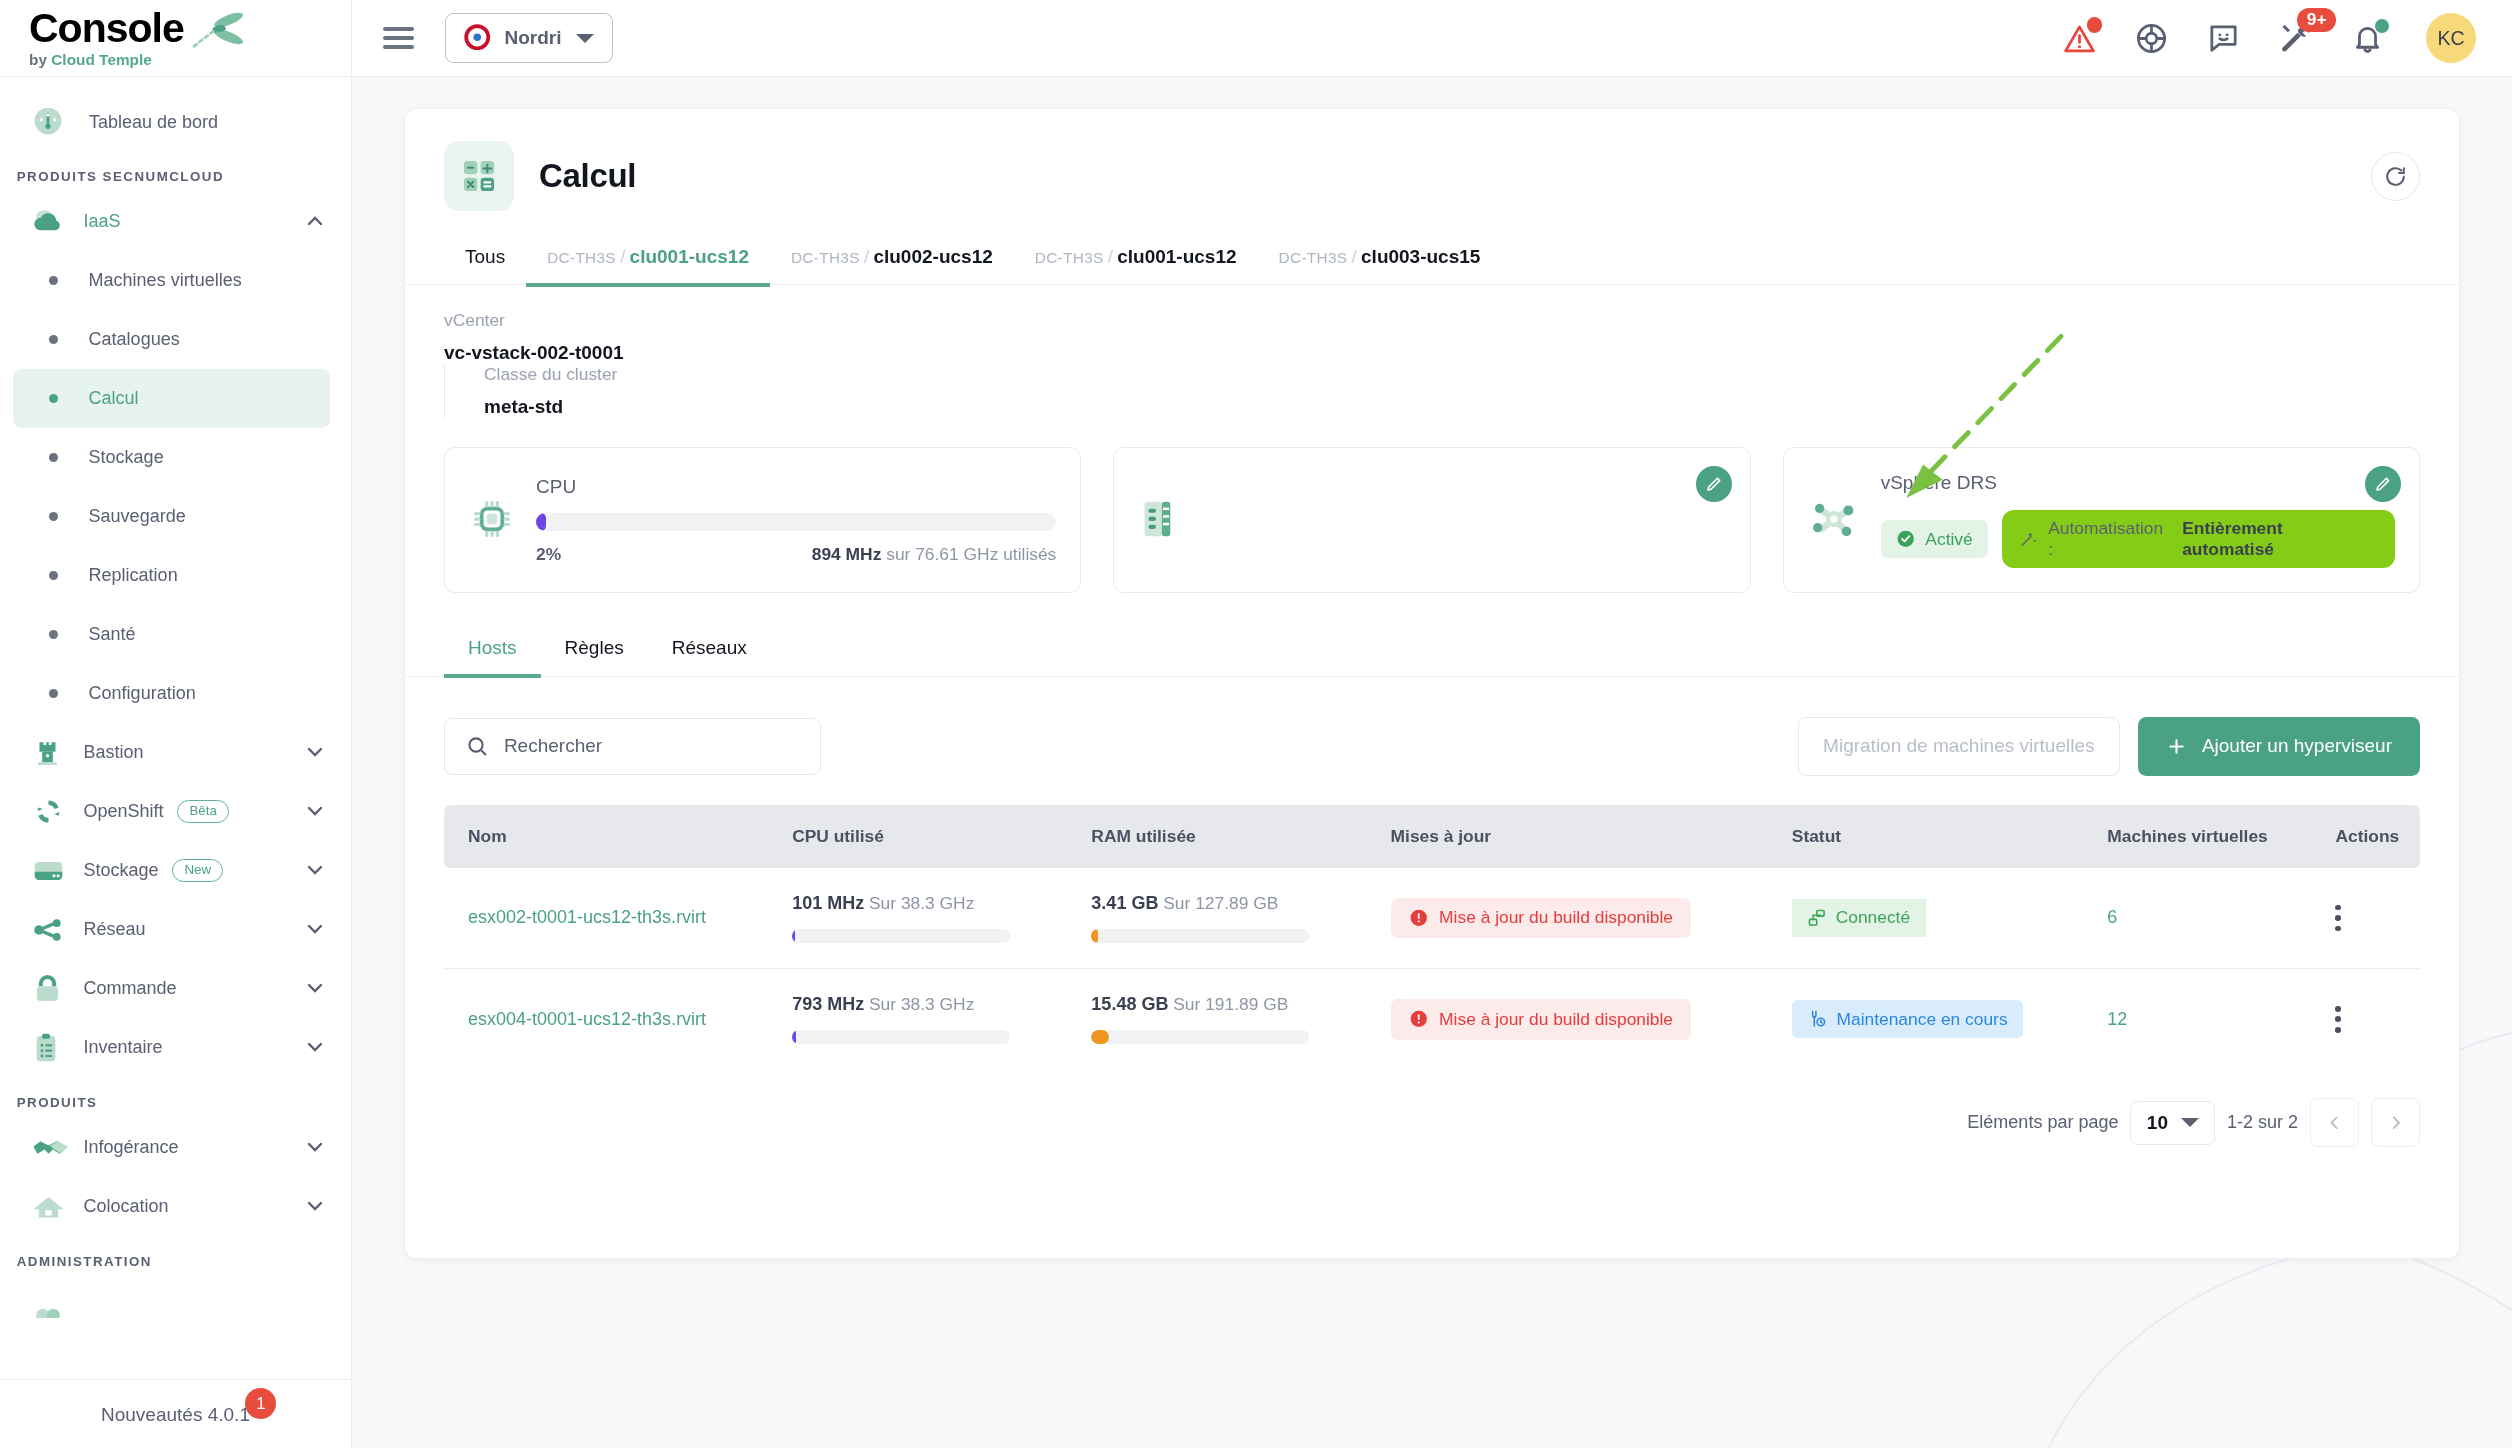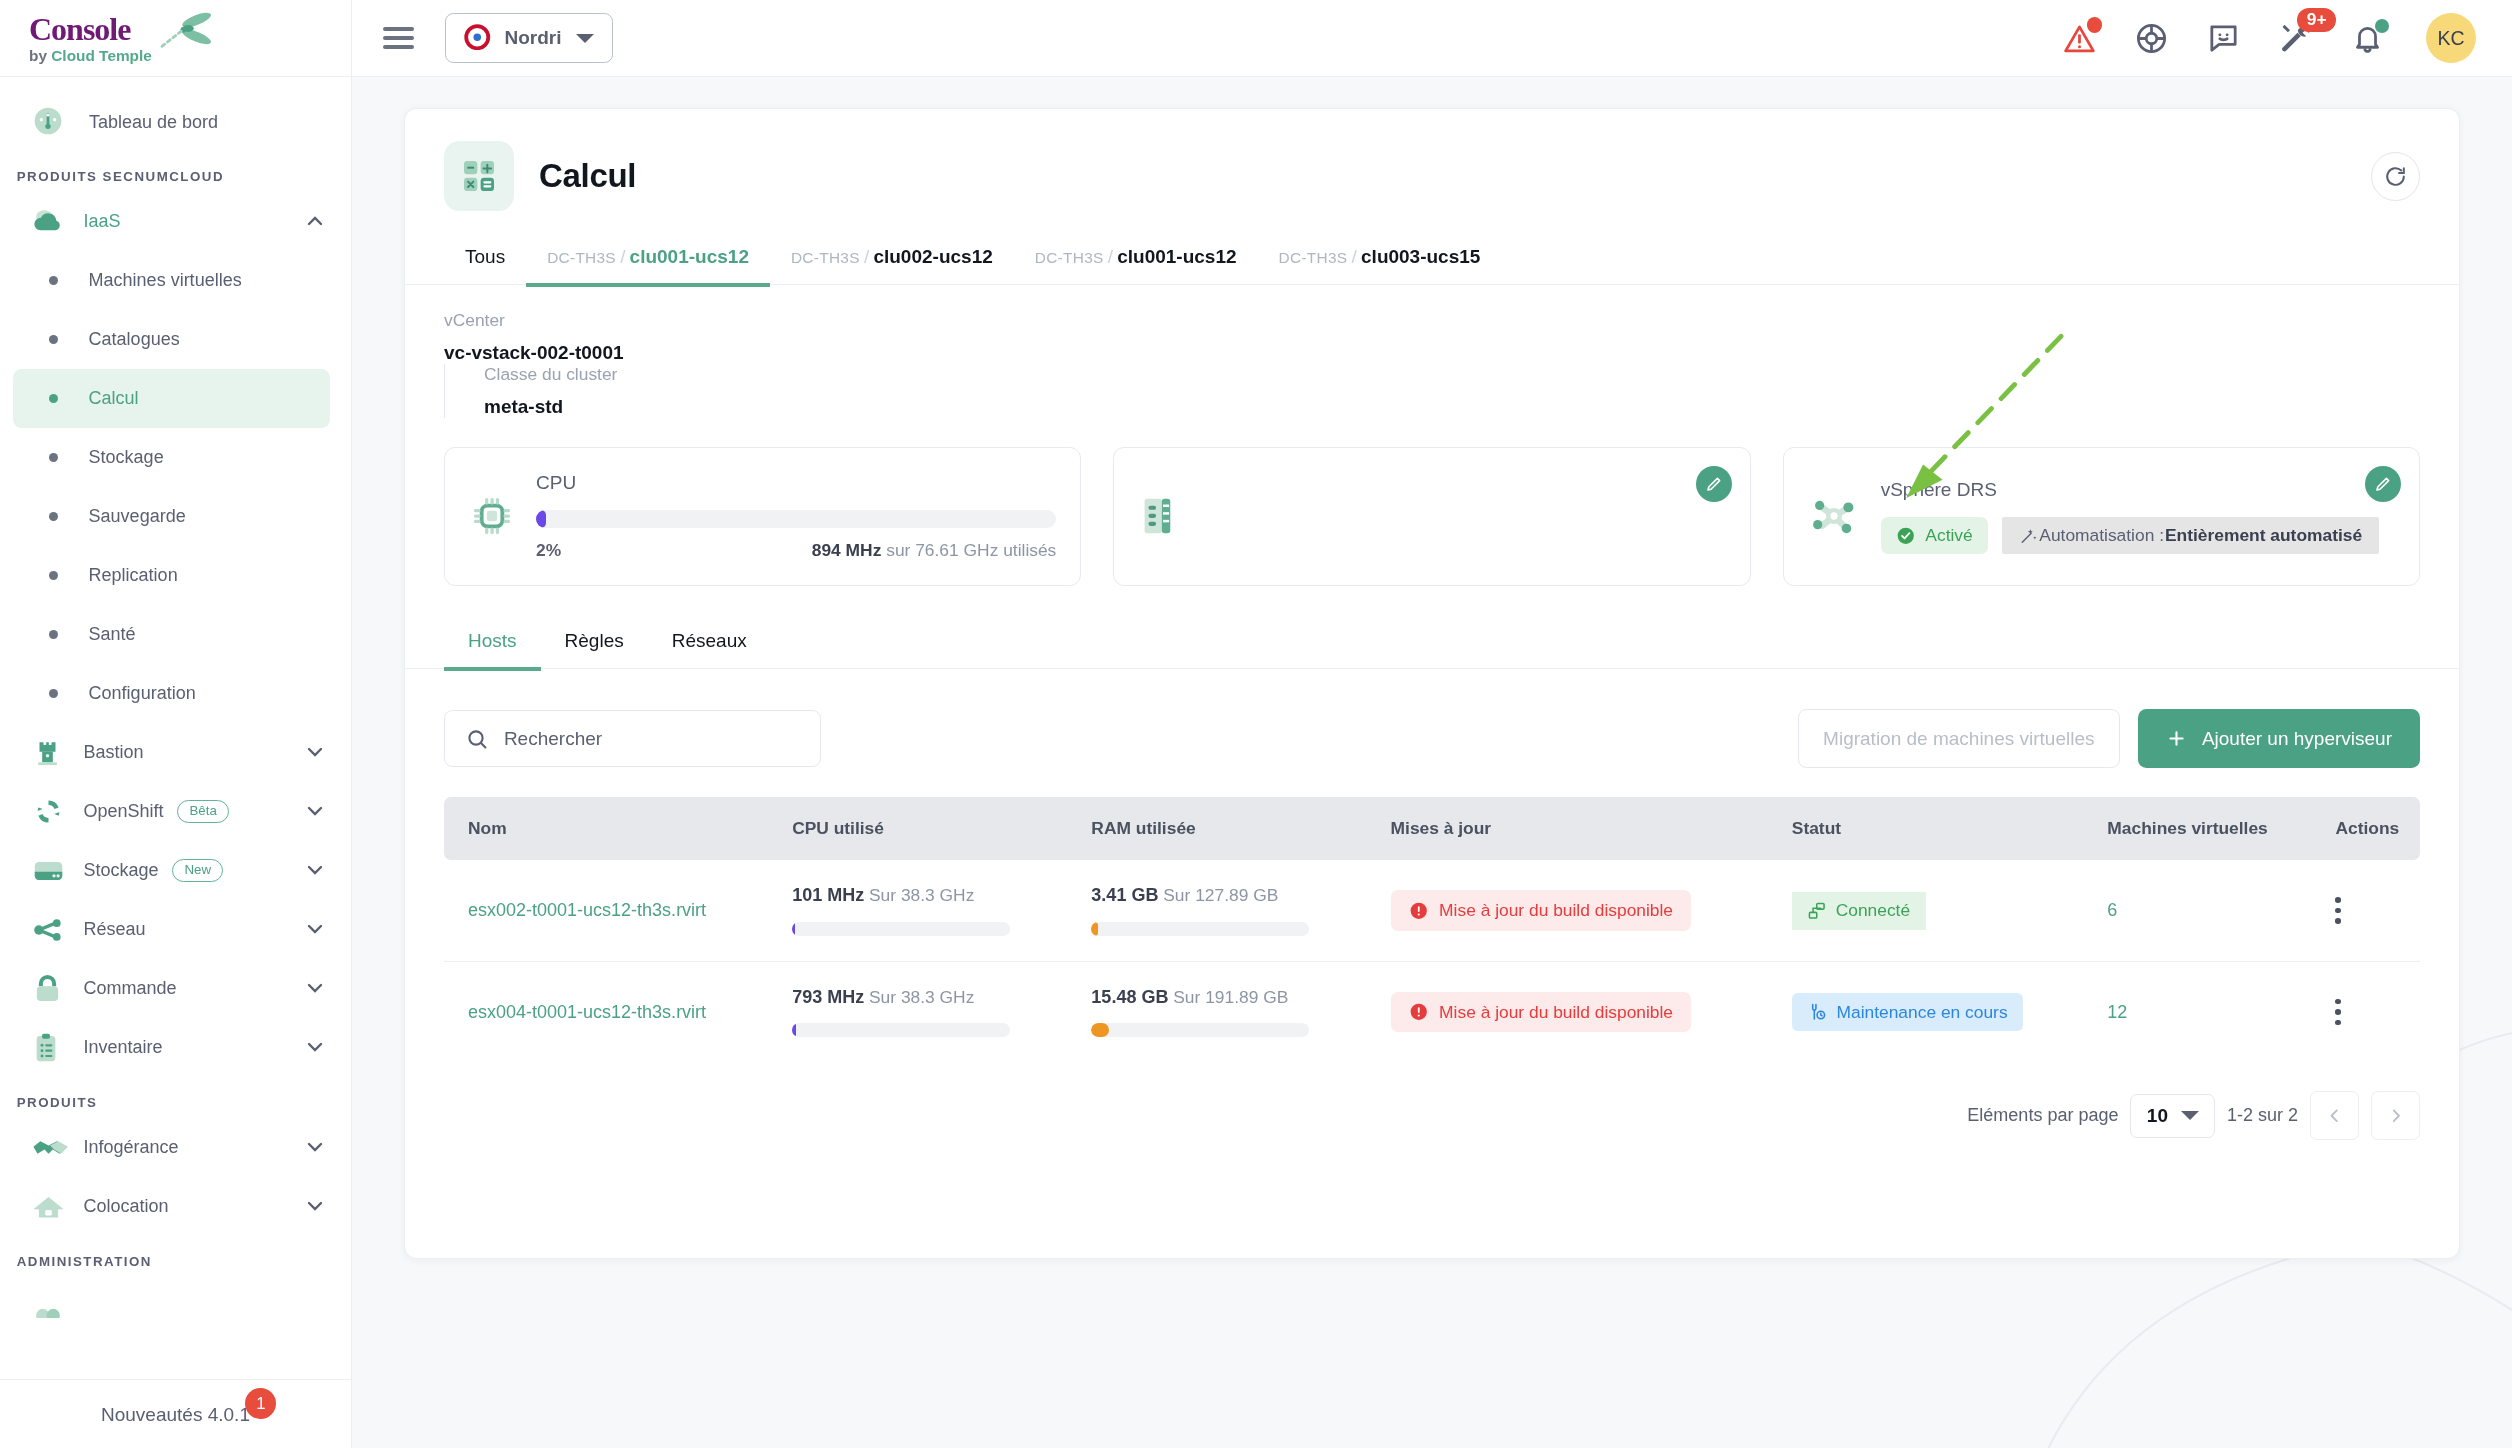--- a/index.html
+++ b/index.html
@@ -16,23 +16,22 @@
     width: 352px; height: 1449px; flex: 0 0 352px;
     background: #ffffff; border-right: 1.4px solid #eceef1;
     position: relative; overflow: hidden;
   }
   .logo-wrap {
     height: 77px; border-bottom: 1.4px solid #eceef1;
     display: flex; align-items: center; padding-left: 29px;
   }
   .logo-text { line-height: 1; }
   .logo-main {
-    font-size: 32px; font-weight: 700; color: #701a75;
+    font-size: 41px; font-weight: 700; color: #000000;
     letter-spacing: -1px;
-    font-family: Liberation Serif, serif;
   }
   .logo-sub { font-size: 15.4px; font-weight: 600; margin-top: 2.8px; }
   .logo-sub .by { color: #6b7280; }
   .logo-sub .ct { color: #55a98a; }
   .dragonfly { margin-left: 4.2px; margin-top: -15.4px; }
 
   .nav { padding-top: 16.7px; }
   .nav-top-item {
     display: flex; align-items: center; gap: 25px;
     height: 57px; padding-left: 32px; cursor: pointer;
@@ -191,22 +190,22 @@
     position: absolute; top: 18px; right: 18px; width: 36px; height: 36px;
     border-radius: 50%; background: #4ba184; display: flex;
     align-items: center; justify-content: center; cursor: pointer;
   }
   .chips { display: flex; gap: 14px; margin-top: 15.4px; align-items: center; }
   .chip-ok {
     background: #e3f4e7; color: #3aa357; border-radius: 7px;
     padding: 8.4px 15.4px; font-size: 17.4px; display: flex; align-items: center; gap: 9.8px;
   }
   .chip-auto {
-    background: #e5e5e5; color: #5a6072; border-radius: 2px;
-    padding: 8.4px 16.7px; font-size: 17.4px; display: flex; align-items: center; gap: 1px;
+    background: #84cc16; color: #5a6072; border-radius: 12px;
+    padding: 8.4px 16.7px; font-size: 17.4px; display: flex; align-items: center; gap: 10px;
   }
   .chip-auto b { color: #3a4050; font-weight: 700; }
 
   .subtabs { display: flex; padding: 31px 39px 0 39px; border-bottom: 1.4px solid #eceef1; }
   .stab {
     padding: 12.6px 24px 15.4px; font-size: 19px; color: #12161f; cursor: pointer;
     border-bottom: 4.9px solid transparent; margin-bottom: -2.8px;
   }
   .stab.active { color: #4ba184; border-bottom-color: #5aab8c; }
 

